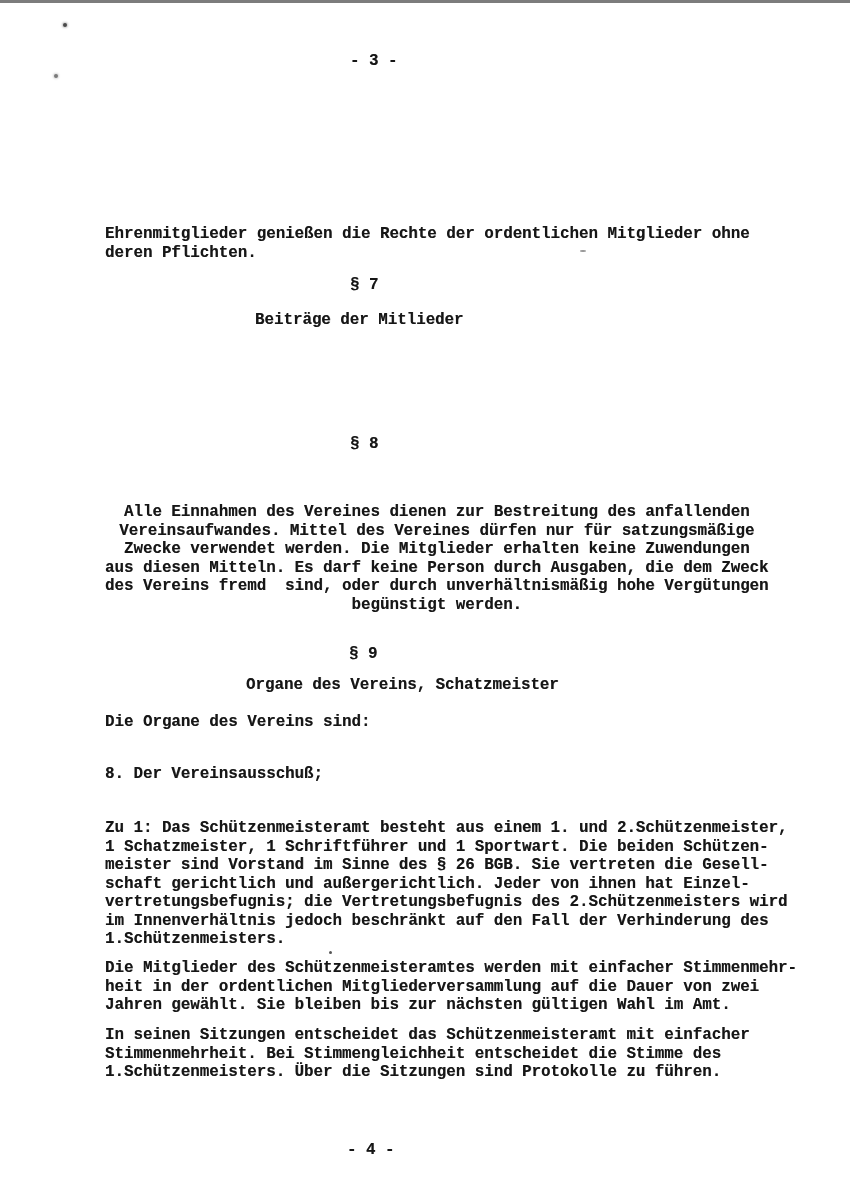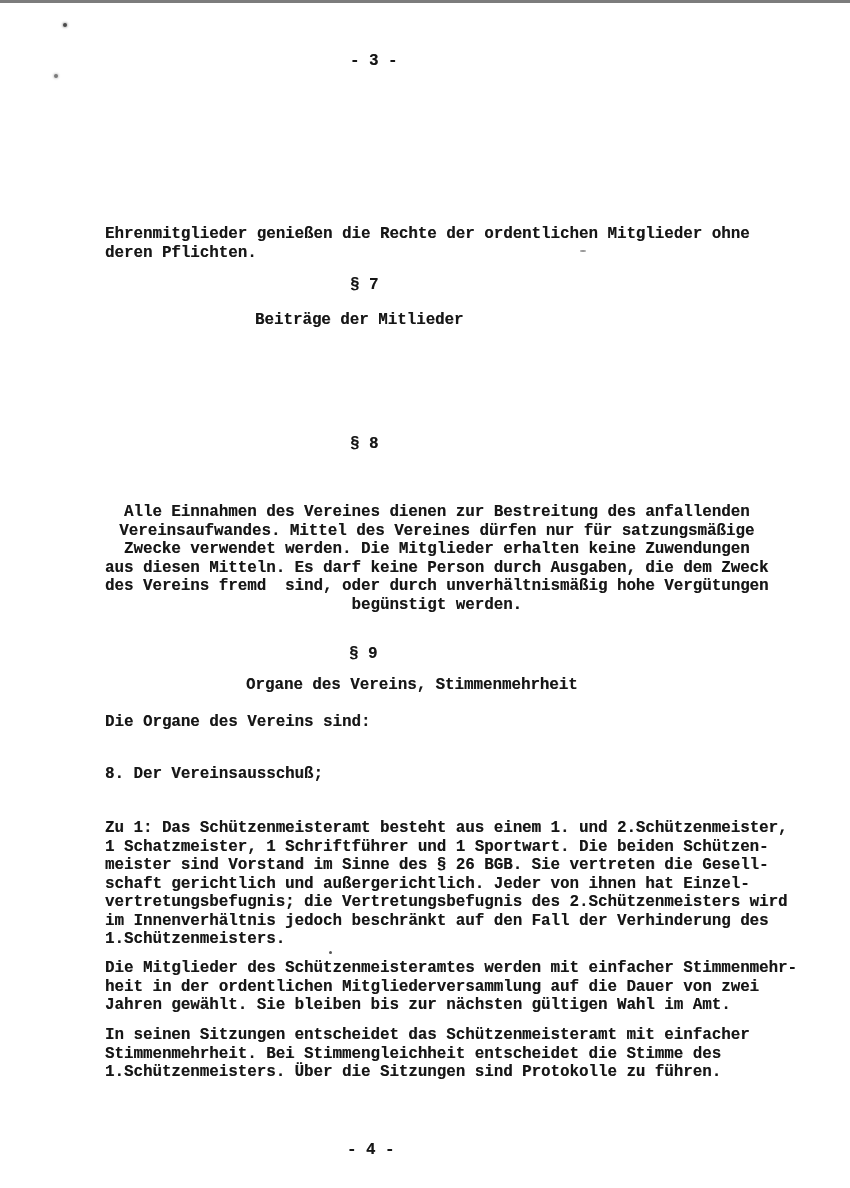--- a/index.html
+++ b/index.html
@@ -89,21 +89,21 @@
 
   <div class="txt s8n">§ 8</div>
   <p class="txt p5">Alle Einnahmen des Vereines dienen zur Bestreitung des anfallenden
 Vereinsaufwandes. Mittel des Vereines dürfen nur für satzungsmäßige
 Zwecke verwendet werden. Die Mitglieder erhalten keine Zuwendungen
 aus diesen Mitteln. Es darf keine Person durch Ausgaben, die dem Zweck
 des Vereins fremd  sind, oder durch unverhältnismäßig hohe Vergütungen
 begünstigt werden.</p>
 
   <div class="txt s9n">§ 9</div>
-  <div class="txt s9t">Organe des Vereins, Stimmenmehrheit</div>
+  <div class="txt s9t">Organe des Vereins, Schatzmeister</div>
   <p class="txt lead">Die Organe des Vereins sind:</p>
   <div class="txt li2">8. Der Vereinsausschuß;</div>
 
   <p class="txt zu1"><span class="u">Zu 1:</span><span> Das Schützenmeisteramt besteht aus einem 1. und 2.Schützenmeister,
 1 Schatzmeister, 1 Schriftführer und 1 Sportwart. Die beiden Schützen-
 meister sind Vorstand im Sinne des § 26 BGB. Sie vertreten die Gesell-
 schaft gerichtlich und außergerichtlich. Jeder von ihnen hat Einzel-
 vertretungsbefugnis; die Vertretungsbefugnis des 2.Schützenmeisters wird
 im Innenverhältnis jedoch beschränkt auf den Fall der Verhinderung des
 1.Schützenmeisters.</span></p>

